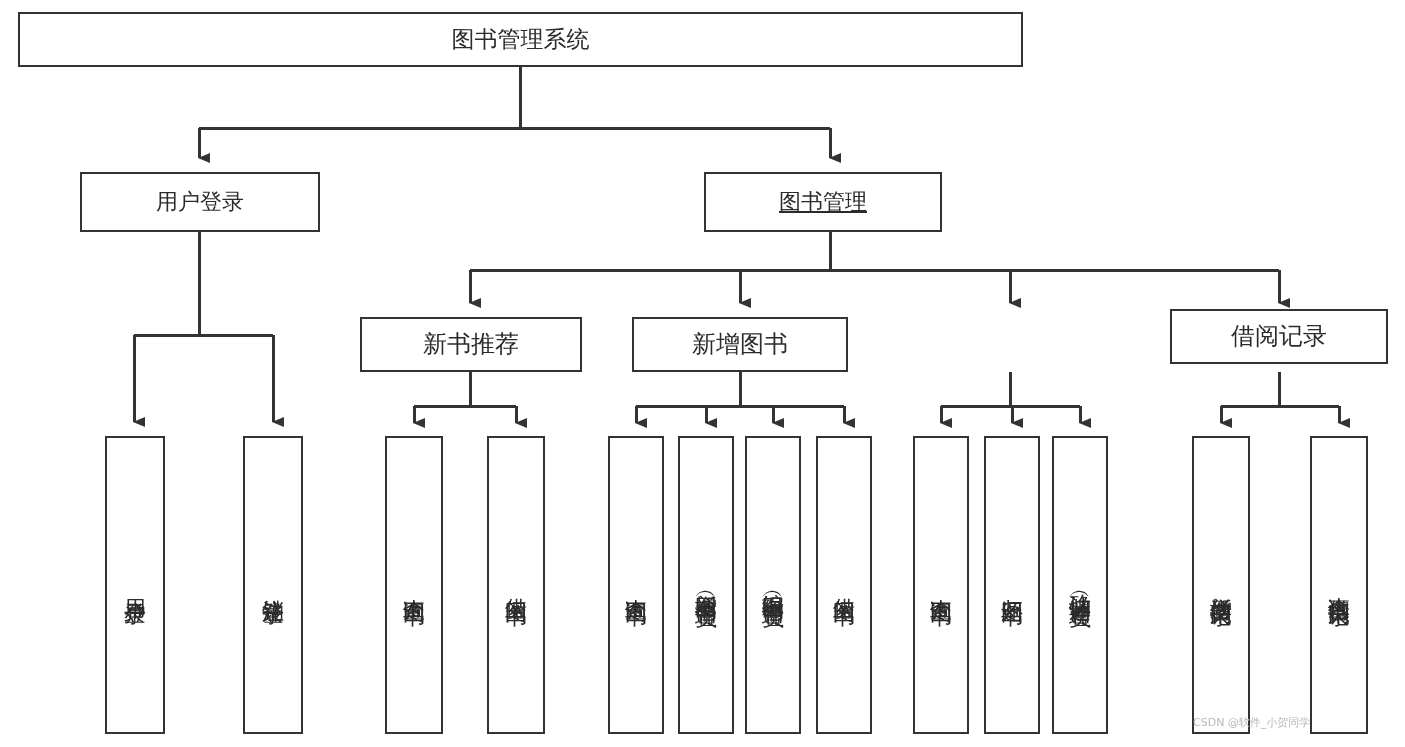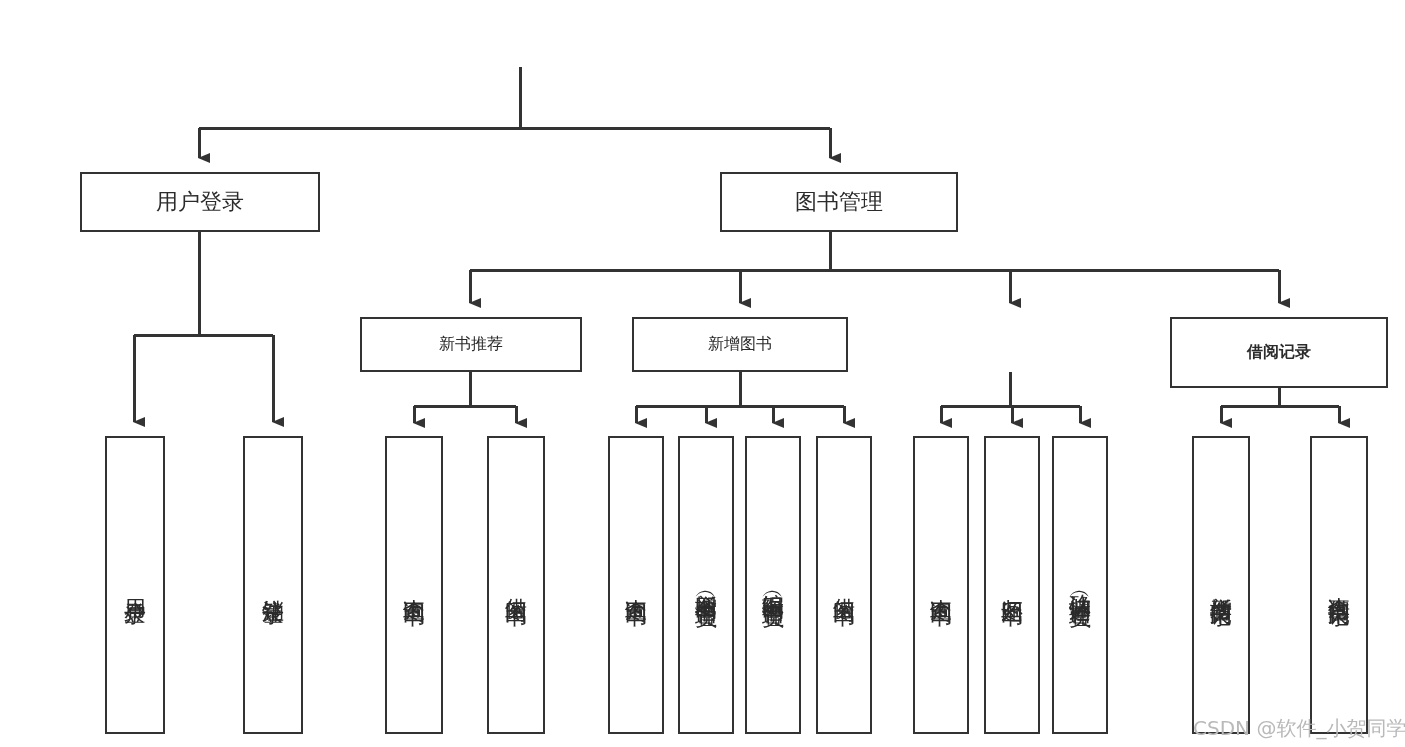--- a/index.html
+++ b/index.html
@@ -30,21 +30,21 @@
     background: #ffffff;
     border: 2px solid #333333;
     display: flex;
     align-items: center;
     justify-content: center;
     color: #2b2b2b;
     line-height: 1.15;
   }
   .node.level0 { font-size: 23px; }
   .node.level1 { font-size: 22px; }
-  .node.level2 { font-size: 16px; }
+  .node.level2 { font-size: 24px; }
   .leaf {
     position: absolute;
     box-sizing: border-box;
     background: #ffffff;
     border: 2px solid #333333;
     display: flex;
     align-items: center;
     justify-content: center;
     color: #2b2b2b;
   }
@@ -52,21 +52,21 @@
     writing-mode: vertical-rl;
     text-orientation: upright;
     font-size: 22px;
     letter-spacing: 2px;
     line-height: 1;
     white-space: nowrap;
     color: #2b2b2b;
   }
   .watermark {
     position: absolute;
-    font-size: 20px;
+    font-size: 11px;
     color: #b9b9b9;
     white-space: nowrap;
     font-family: "DejaVu Sans", "Liberation Sans", sans-serif;
     text-align: center;
   }
 </style>
 </head>
 <body>
 
 <div id="canvas">
@@ -114,35 +114,38 @@
       <path d="M1012,406 L1012,423" marker-end="url(#arrow)"></path>
       <path d="M1080,406 L1080,423" marker-end="url(#arrow)"></path>
 
       <path d="M1279,372 L1279,406"></path>
       <path d="M1221,406 L1339,406"></path>
       <path d="M1221,406 L1221,423" marker-end="url(#arrow)"></path>
       <path d="M1339,406 L1339,423" marker-end="url(#arrow)"></path>
     </g>
   </svg>
 
+  <div class="node level0" id="node-root" style="left: 18px; top: 12px; width: 1005px; height: 55px;">
+    <span>图书管理系统</span>
+  </div>
 
   <div class="node level1" id="node-user-login" style="left: 80px; top: 172px; width: 240px; height: 60px;">
     <span>用户登录</span>
   </div>
-  <div class="node level1" id="node-book-manage" style="left: 720px; top: 172px; width: 238px; height: 60px;">
+  <div class="node level1" id="node-book-manage" style="left: 704px; top: 172px; width: 238px; height: 60px; text-decoration: underline;">
     <span>图书管理</span>
   </div>
 
   <div class="node level2" id="node-new-book-recommend" style="left: 360px; top: 317px; width: 222px; height: 55px;">
     <span>新书推荐</span>
   </div>
   <div class="node level2" id="node-book-borrow" style="left: 632px; top: 317px; width: 216px; height: 55px;">
     <span>新增图书</span>
   </div>
-  <div class="node level2" id="node-borrow-record" style="left: 1170px; top: 317px; width: 218px; height: 71px; font-weight: bold;">
+  <div class="node level2" id="node-borrow-record" style="left: 1170px; top: 309px; width: 218px; height: 55px;">
     <span>借阅记录</span>
   </div>
 
   <div class="leaf" id="leaf-0" style="left: 105px; top: 436px; width: 60px; height: 298px;">
     <span class="vtext">用户登录</span>
   </div>
   <div class="leaf" id="leaf-1" style="left: 243px; top: 436px; width: 60px; height: 298px;">
     <span class="vtext">注销登录</span>
   </div>
   <div class="leaf" id="leaf-2" style="left: 385px; top: 436px; width: 58px; height: 298px;">

